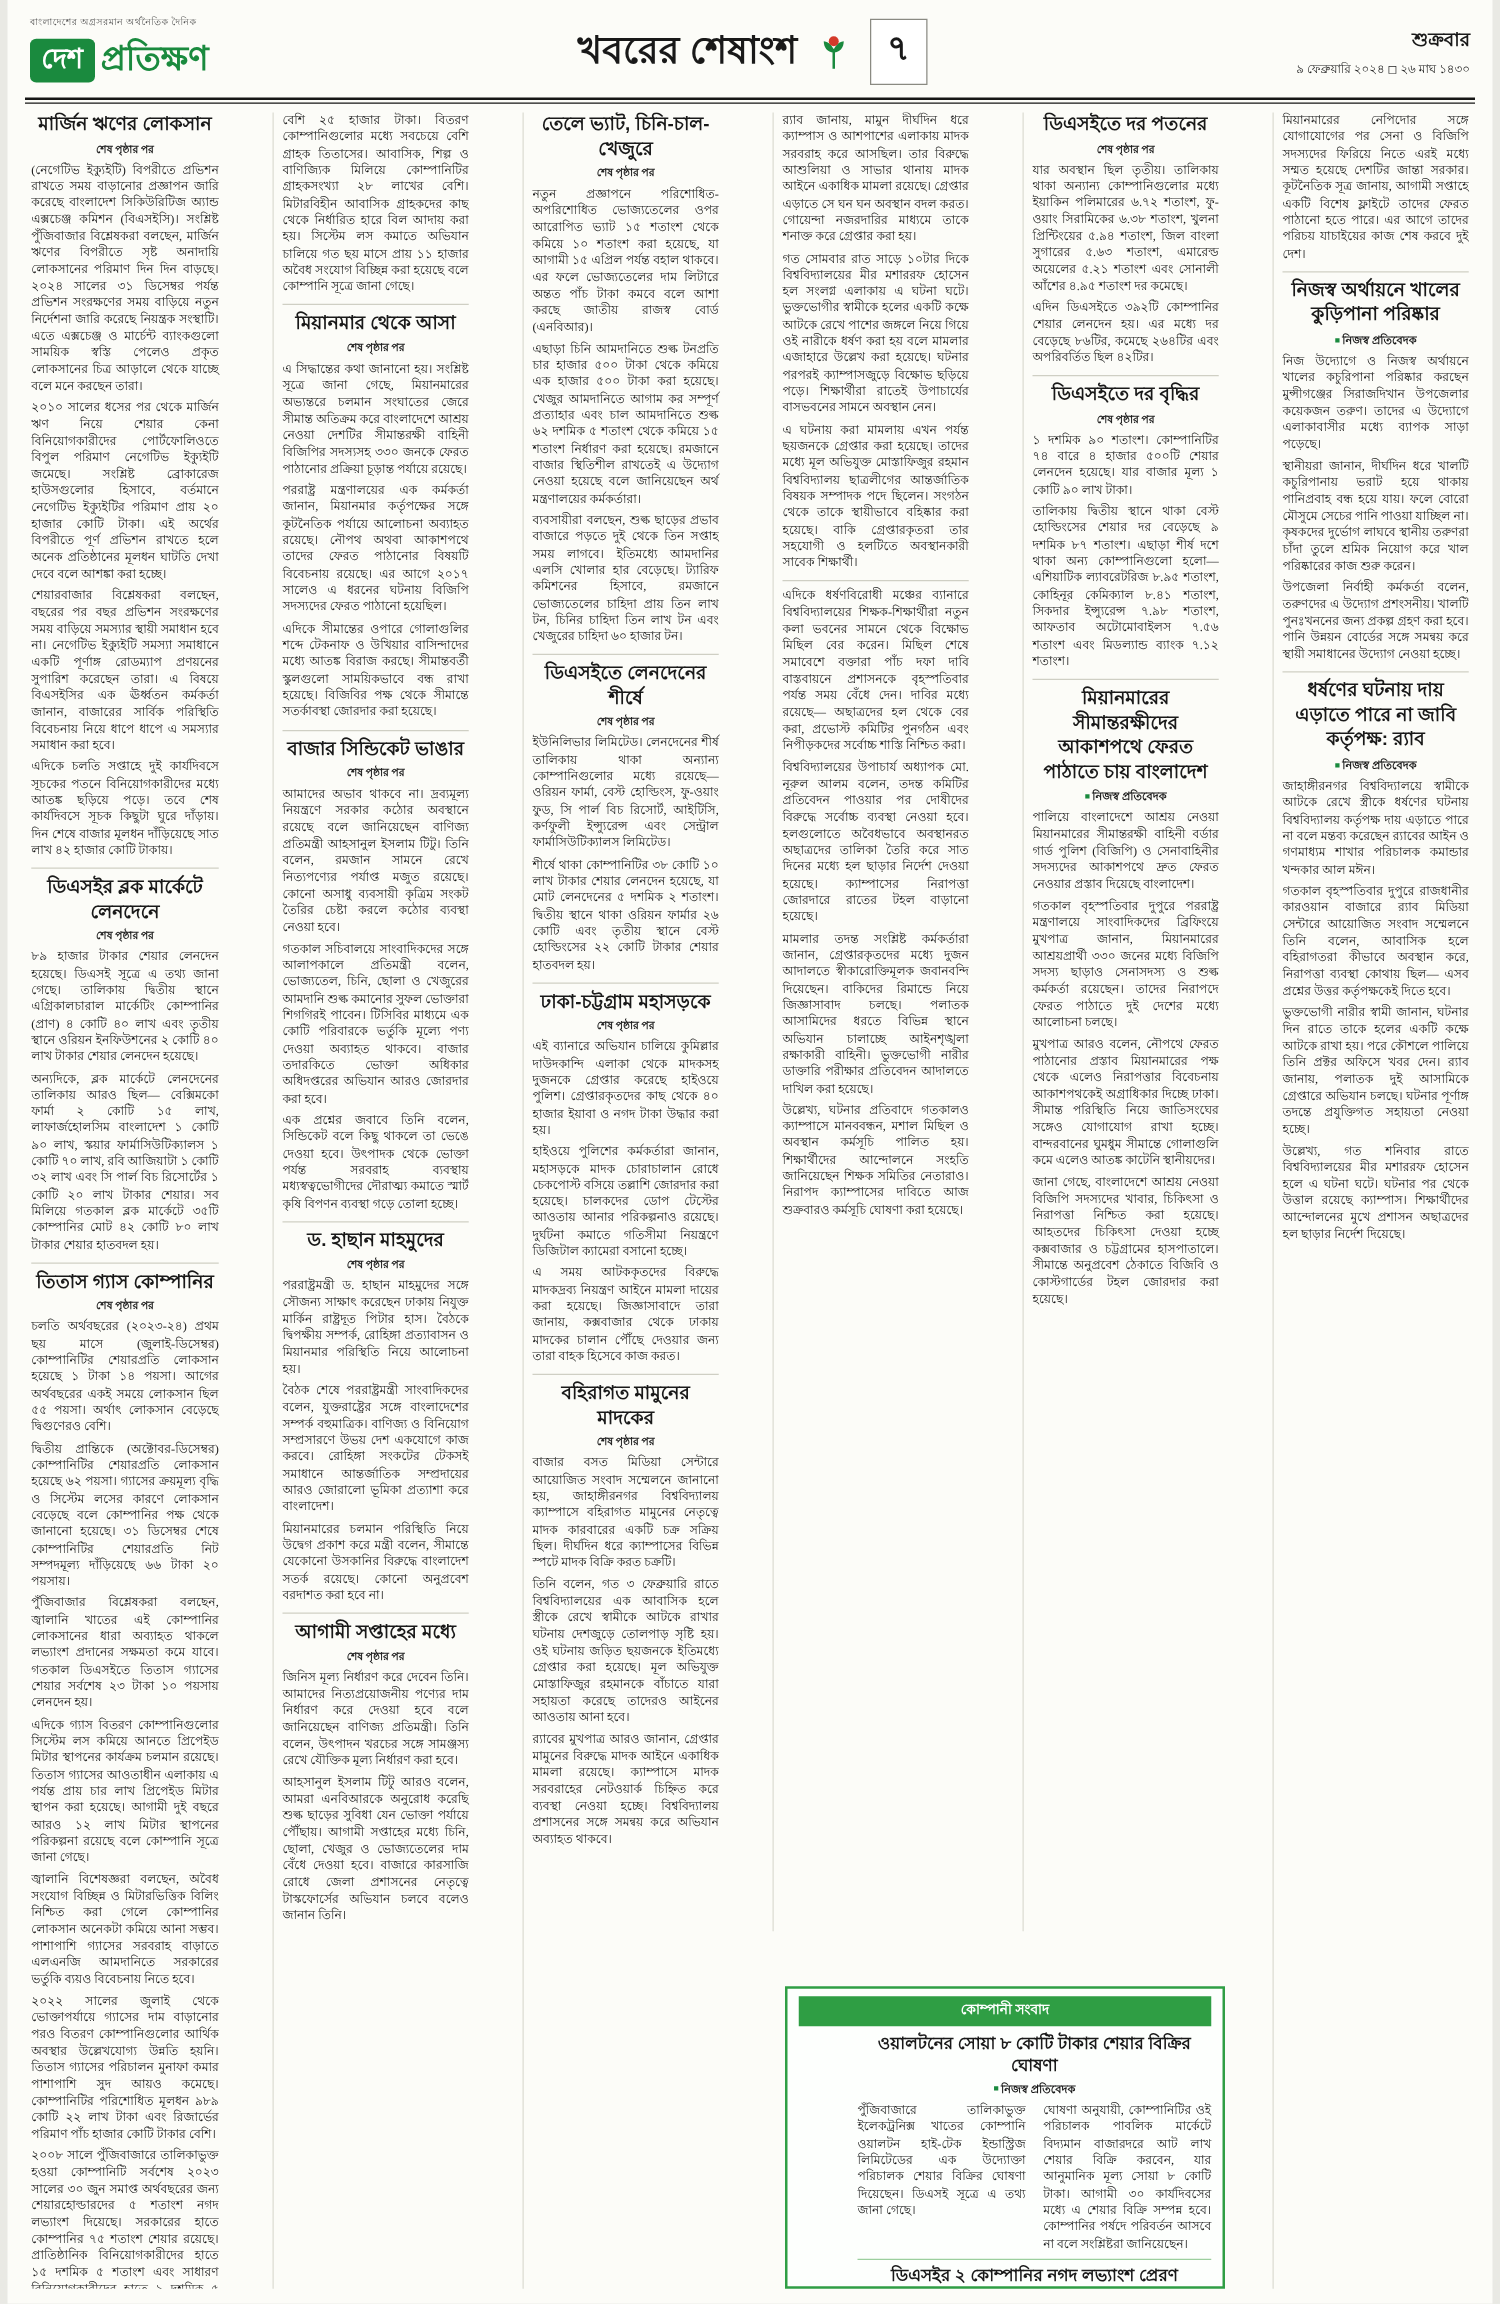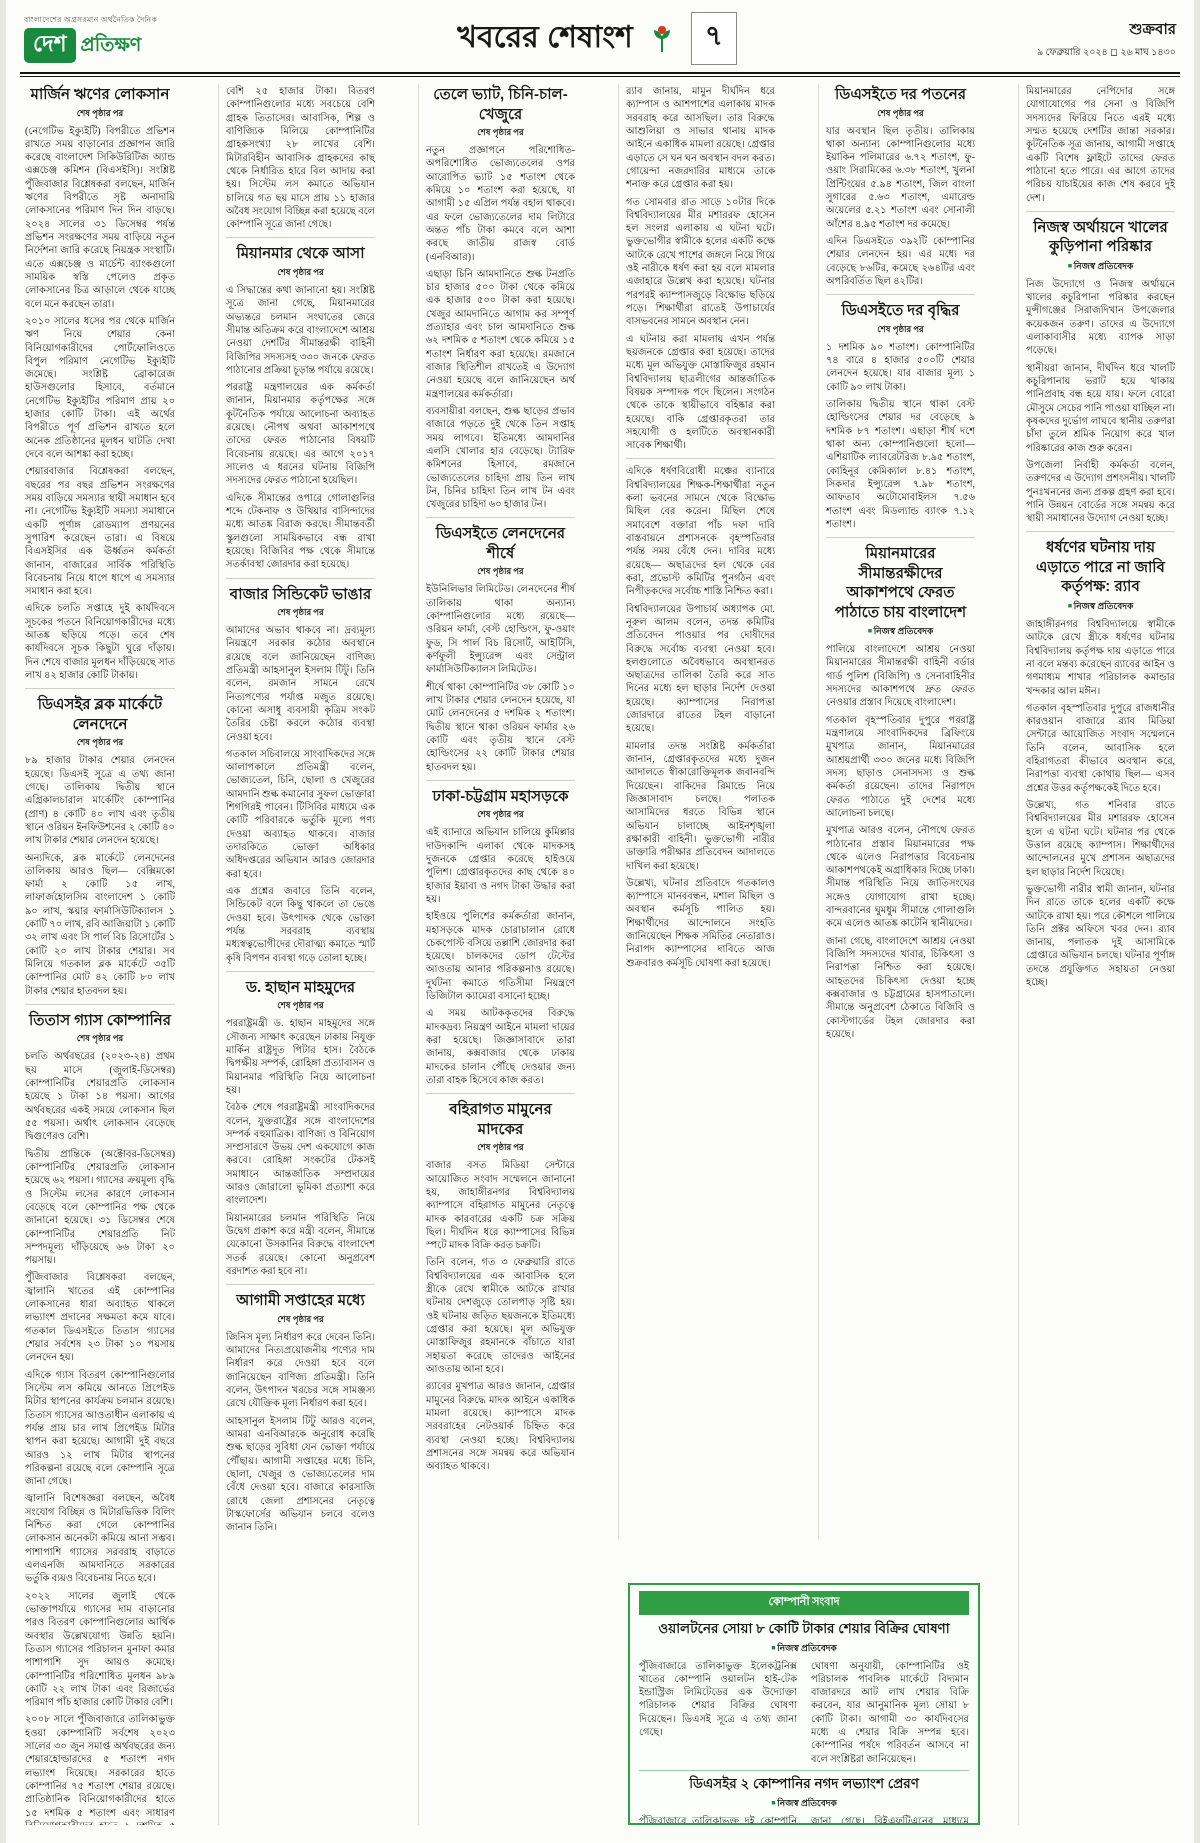--- a/index.html
+++ b/index.html
@@ -6,21 +6,21 @@
   *{box-sizing:border-box;margin:0;padding:0;}
   html,body{background:#e9e9e4;}
   .page{width:1188px;height:1843px;margin:0 auto;background:#fcfcf8;color:#191919;
         font-family:"Liberation Serif","DejaVu Serif",serif;overflow:hidden;position:relative;}
   
   .header{display:flex;align-items:center;justify-content:space-between;padding:12px 18px 7px;}
   .masthead-tagline{font-size:7.5px;color:#555;margin-bottom:2px;letter-spacing:.4px;}
   .masthead-name{display:flex;align-items:center;gap:5px;}
   .masthead-box{background:#1a8a3e;color:#fff;font-weight:bold;font-size:22px;line-height:1;
                 padding:5px 9px 8px;border-radius:5px;font-family:"Liberation Sans",sans-serif;}
-  .masthead-rest{color:#1a8a3e;font-weight:bold;font-size:19px;font-family:"Liberation Sans",sans-serif;}
+  .masthead-rest{color:#1a8a3e;font-weight:bold;font-size:27px;font-family:"Liberation Sans",sans-serif;}
   .header-mid{display:flex;align-items:center;gap:18px;}
   .section-title{font-size:30px;font-weight:bold;font-family:"Liberation Sans",sans-serif;white-space:nowrap;}
   .ornament{display:inline-flex;align-items:flex-end;}
   .page-num{font-size:28px;font-weight:bold;border:1px solid #8a8a82;padding:1px 13px 3px;
             font-family:"Liberation Sans",sans-serif;background:#fff;}
   .dateblock{text-align:right;}
   .weekday{font-size:15px;font-weight:bold;}
   .dateline{font-size:9.5px;margin-top:3px;color:#222;}
   .rule-thick{border-top:2.5px solid #161616;margin:0 14px;}
   .rule-thin{border-top:1px solid #161616;margin:2px 14px 0;}
@@ -37,21 +37,21 @@
   .kicker{font-size:8.5px;font-weight:bold;text-align:center;margin-bottom:3px;color:#222;}
   .byline{font-size:9px;font-weight:bold;text-align:center;margin-bottom:3px;}
   .byline::before{content:"■ ";color:#1a8a3e;font-size:7px;vertical-align:1px;}
   .article p{font-size:9.8px;line-height:1.36;text-align:justify;margin-bottom:4px;}
   
   .company-box{grid-column:4/6;grid-row:2/3;border:2px solid #2f9e44;margin:8px 2px 0 10px;
                padding:6px 9px 4px;overflow:hidden;background:#fdfffd;}
   .company-label{display:block;text-align:center;background:#2f9e44;color:#fff;font-size:11px;
                  font-weight:bold;padding:2px 0 3px;margin-bottom:5px;
                  font-family:Liberation Serif, serif;}
-  .company-box .article{margin-bottom:5px;}
+  .company-box .article{margin-bottom:5px;margin-left:47px;}
   .company-box .article + .article{border-top:1px solid #9ccf9e;padding-top:4px;}
   .company-box .headline{font-size:13.5px;}
   .body-2col{column-count:2;column-gap:14px;}
 </style>
 </head>
 <body>
 
 <div class="page">
 
   <header class="header">
@@ -215,22 +215,22 @@
           <div class="byline">নিজস্ব প্রতিবেদক</div>
           <p>নিজ উদ্যোগে ও নিজস্ব অর্থায়নে খালের কচুরিপানা পরিষ্কার করছেন মুন্সীগঞ্জের সিরাজদিখান উপজেলার কয়েকজন তরুণ। তাদের এ উদ্যোগে এলাকাবাসীর মধ্যে ব্যাপক সাড়া পড়েছে।</p>
           <p>স্থানীয়রা জানান, দীর্ঘদিন ধরে খালটি কচুরিপানায় ভরাট হয়ে থাকায় পানিপ্রবাহ বন্ধ হয়ে যায়। ফলে বোরো মৌসুমে সেচের পানি পাওয়া যাচ্ছিল না। কৃষকদের দুর্ভোগ লাঘবে স্থানীয় তরুণরা চাঁদা তুলে শ্রমিক নিয়োগ করে খাল পরিষ্কারের কাজ শুরু করেন।</p>
           <p>উপজেলা নির্বাহী কর্মকর্তা বলেন, তরুণদের এ উদ্যোগ প্রশংসনীয়। খালটি পুনঃখননের জন্য প্রকল্প গ্রহণ করা হবে। পানি উন্নয়ন বোর্ডের সঙ্গে সমন্বয় করে স্থায়ী সমাধানের উদ্যোগ নেওয়া হচ্ছে।</p>
         </article>
         <article class="article">
           <h2 class="headline">ধর্ষণের ঘটনায় দায় এড়াতে পারে না জাবি কর্তৃপক্ষ: র‍্যাব</h2>
           <div class="byline">নিজস্ব প্রতিবেদক</div>
           <p>জাহাঙ্গীরনগর বিশ্ববিদ্যালয়ে স্বামীকে আটকে রেখে স্ত্রীকে ধর্ষণের ঘটনায় বিশ্ববিদ্যালয় কর্তৃপক্ষ দায় এড়াতে পারে না বলে মন্তব্য করেছেন র‍্যাবের আইন ও গণমাধ্যম শাখার পরিচালক কমান্ডার খন্দকার আল মঈন।</p>
           <p>গতকাল বৃহস্পতিবার দুপুরে রাজধানীর কারওয়ান বাজারে র‍্যাব মিডিয়া সেন্টারে আয়োজিত সংবাদ সম্মেলনে তিনি বলেন, আবাসিক হলে বহিরাগতরা কীভাবে অবস্থান করে, নিরাপত্তা ব্যবস্থা কোথায় ছিল— এসব প্রশ্নের উত্তর কর্তৃপক্ষকেই দিতে হবে।</p>
+          <p>ভুক্তভোগী নারীর স্বামী জানান, ঘটনার দিন রাতে তাকে হলের একটি কক্ষে আটকে রাখা হয়। পরে কৌশলে পালিয়ে তিনি প্রক্টর অফিসে খবর দেন। র‍্যাব জানায়, পলাতক দুই আসামিকে গ্রেপ্তারে অভিযান চলছে। ঘটনার পূর্ণাঙ্গ তদন্তে প্রযুক্তিগত সহায়তা নেওয়া হচ্ছে।</p>
           <p>উল্লেখ্য, গত শনিবার রাতে বিশ্ববিদ্যালয়ের মীর মশাররফ হোসেন হলে এ ঘটনা ঘটে। ঘটনার পর থেকে উত্তাল রয়েছে ক্যাম্পাস। শিক্ষার্থীদের আন্দোলনের মুখে প্রশাসন অছাত্রদের হল ছাড়ার নির্দেশ দিয়েছে।</p>
-          <p>ভুক্তভোগী নারীর স্বামী জানান, ঘটনার দিন রাতে তাকে হলের একটি কক্ষে আটকে রাখা হয়। পরে কৌশলে পালিয়ে তিনি প্রক্টর অফিসে খবর দেন। র‍্যাব জানায়, পলাতক দুই আসামিকে গ্রেপ্তারে অভিযান চলছে। ঘটনার পূর্ণাঙ্গ তদন্তে প্রযুক্তিগত সহায়তা নেওয়া হচ্ছে।</p>
         </article>
       </section>
 
     <aside class="company-box">
       <div class="company-label">কোম্পানী সংবাদ</div>
       <div id="company-body">
           <article class="article">
             <h2 class="headline">ওয়ালটনের সোয়া ৮ কোটি টাকার শেয়ার বিক্রির ঘোষণা</h2>
             <div class="byline">নিজস্ব প্রতিবেদক</div>
             <div class="body-2col">

